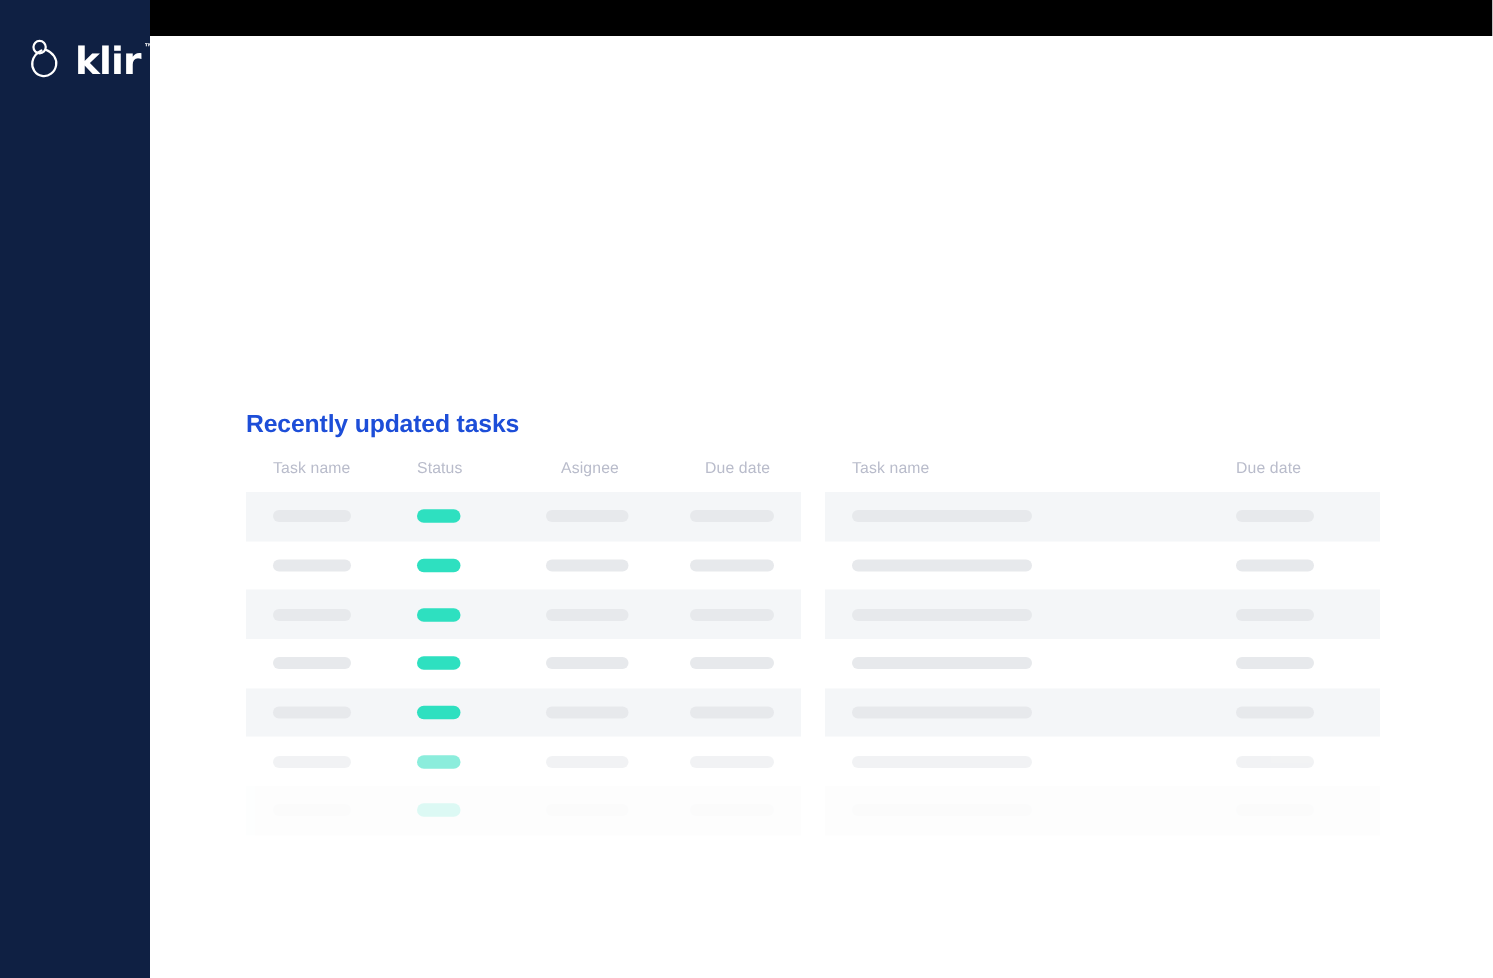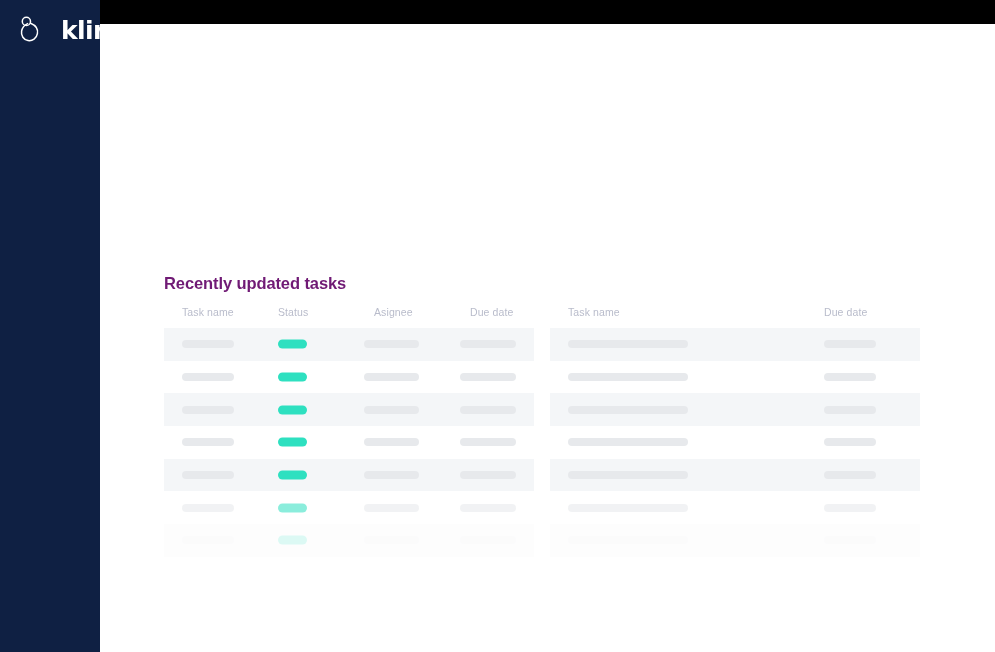--- a/index.html
+++ b/index.html
@@ -35,26 +35,26 @@
     position: absolute;
     left: 0;
     top: 0;
     width: 100px;
     height: 652px;
     background: #0f2043;
   }
   .sidebar-logo {
     position: absolute;
     left: 18px;
-    top: 13px;
+    top: 23px;
     width: 72px;
     height: 34px;
     display: flex;
     align-items: center;
-    gap: 19px;
+    gap: 8px;
   }
   .logo-mark { width: 24px; height: 30px; display: block; flex: 0 0 auto; }
   .logo-word {
     position: relative;
     color: #ffffff;
     font-size: 25px;
     font-weight: 700;
     letter-spacing: -0.6px;
     line-height: 1;
     font-family: "DejaVu Sans", sans-serif;
@@ -76,21 +76,21 @@
     top: 24px;
     width: 895px;
     height: 628px;
     background: #ffffff;
   }
 
   .panel-title {
     position: absolute;
     left: 64px;
     top: 250px;
-    color: #701a75;
+    color: #1d4ed8;
     font-size: 16.5px;
     font-weight: 700;
     letter-spacing: -0.1px;
     white-space: nowrap;
   }
 
   
   .tables {
     position: absolute;
     left: 0;

